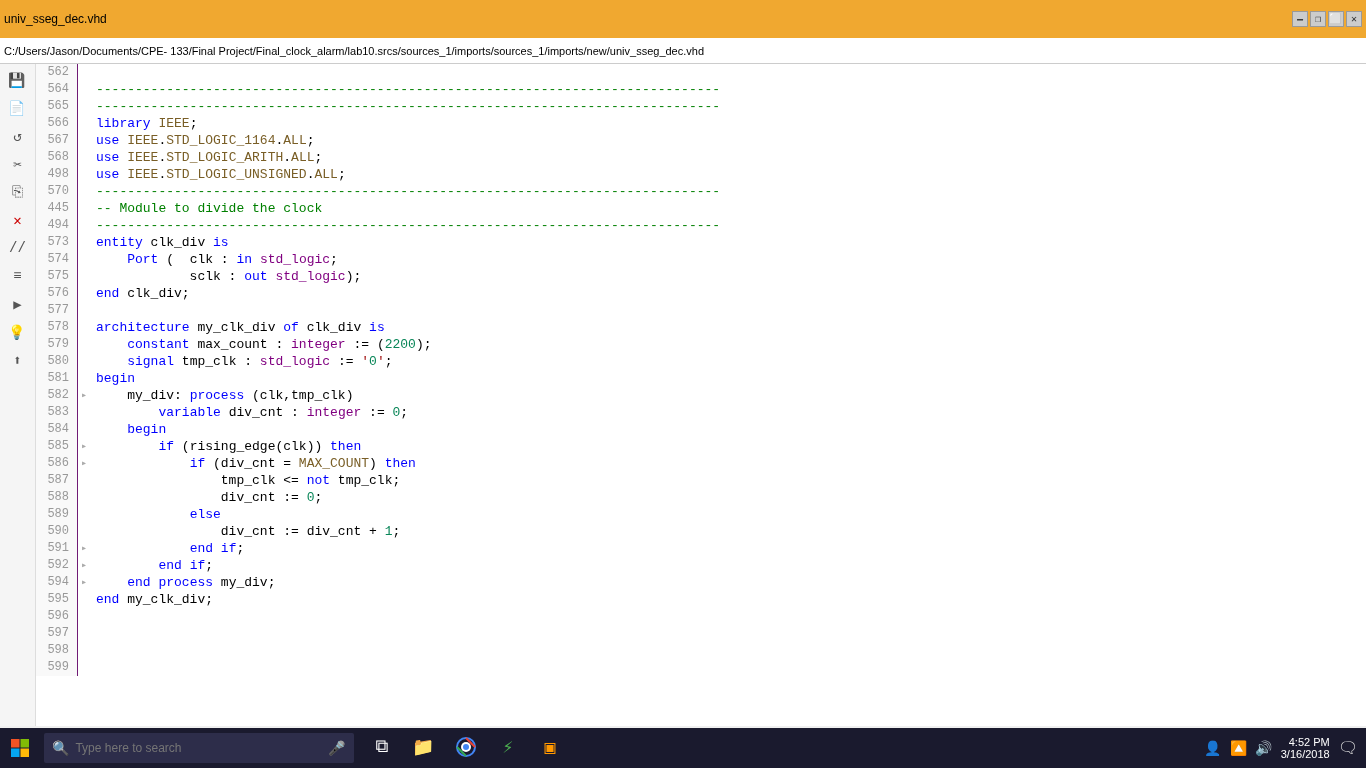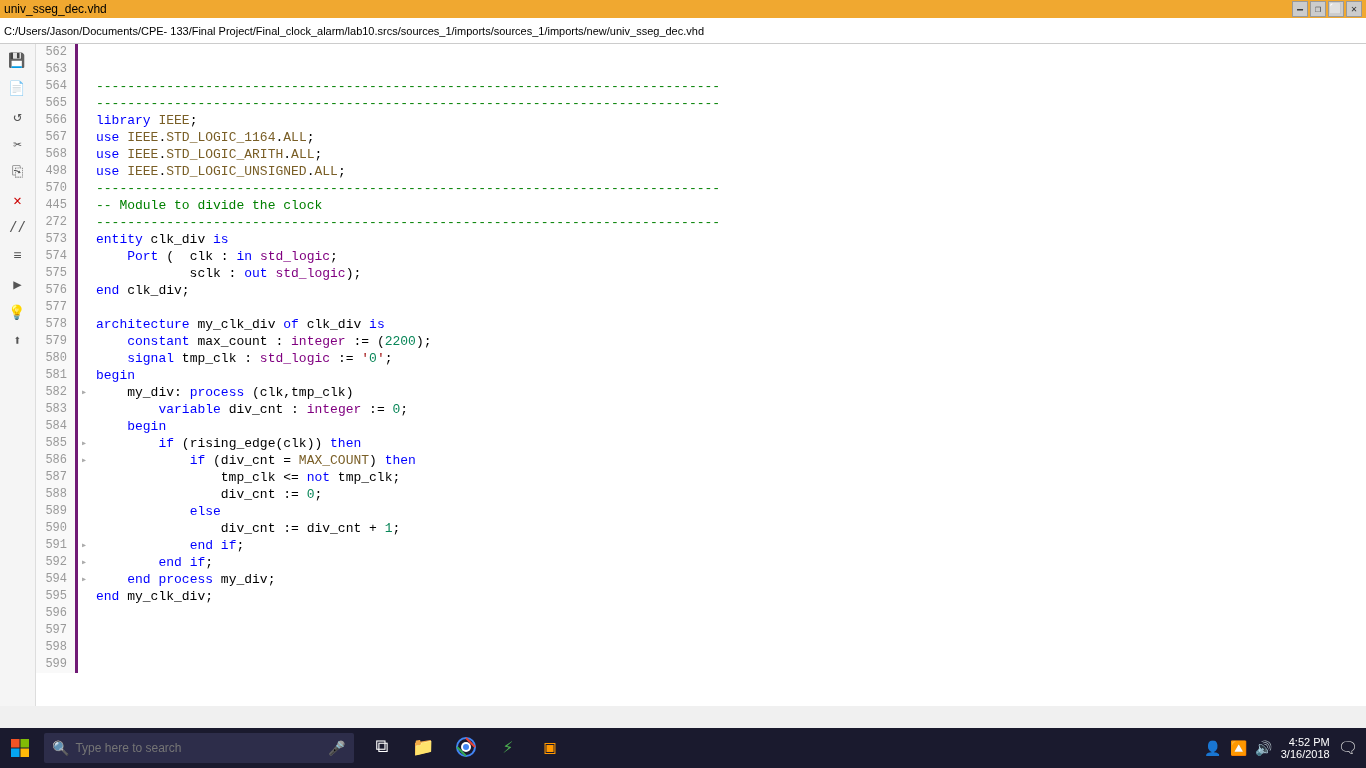--- a/index.html
+++ b/index.html
@@ -1,21 +1,21 @@
 <!DOCTYPE html>
 <html><head>
   <meta charset="utf-8">
   <style>
     * { margin: 0; padding: 0; box-sizing: border-box; }
     body { font-family: 'Consolas', 'Courier New', monospace; background: #f0f0f0; width: 1366px; height: 768px; overflow: hidden; }
 
     
     #titlebar {
       background: #f0a830;
-      height: 18px;
+      height: 38px;
       display: flex;
       align-items: center;
       justify-content: space-between;
       padding: 0 4px;
       user-select: none;
     }
     #titlebar-title {
       font-size: 12px;
       color: #000;
       font-family: 'Segoe UI', sans-serif;
@@ -102,21 +102,21 @@
       line-height: 17px;
       white-space: pre;
     }
 
     .line-number {
       min-width: 42px;
       text-align: right;
       padding-right: 8px;
       color: #999;
       background: #f9f9f9;
-      border-right: 3px solid #701a75;
+      border-right: 1px solid #701a75;
       user-select: none;
       font-size: 12px;
     }
 
     .line-fold {
       width: 12px;
       text-align: center;
       color: #aaa;
       cursor: pointer;
       font-size: 10px;
@@ -248,30 +248,29 @@
     <div class="sidebar-icon">≡</div>
     <div class="sidebar-icon">▶</div>
     <div class="sidebar-icon">💡</div>
     <div class="sidebar-icon">⬆</div>
   </div>
 
   <div id="editor-container">
     <div id="editor">
 
     <div class="code-line"><span class="line-number">562</span><span class="line-fold"></span><span class="line-content"></span></div>
-        <div class="code-line"><span class="line-number">563</span><span class="line-fold"></span><span class="line-content"></span></div>
         <div class="code-line"><span class="line-number">564</span><span class="line-fold"></span><span class="line-content"><span class="cmt">--------------------------------------------------------------------------------</span></span></div>
         <div class="code-line"><span class="line-number">565</span><span class="line-fold"></span><span class="line-content"><span class="cmt">--------------------------------------------------------------------------------</span></span></div>
         <div class="code-line"><span class="line-number">566</span><span class="line-fold"></span><span class="line-content"><span class="kw">library</span> <span class="lib">IEEE</span>;</span></div>
         <div class="code-line"><span class="line-number">567</span><span class="line-fold"></span><span class="line-content"><span class="kw">use</span> <span class="lib">IEEE</span>.<span class="lib">STD_LOGIC_1164</span>.<span class="lib">ALL</span>;</span></div>
         <div class="code-line"><span class="line-number">568</span><span class="line-fold"></span><span class="line-content"><span class="kw">use</span> <span class="lib">IEEE</span>.<span class="lib">STD_LOGIC_ARITH</span>.<span class="lib">ALL</span>;</span></div>
         <div class="code-line"><span class="line-number">498</span><span class="line-fold"></span><span class="line-content"><span class="kw">use</span> <span class="lib">IEEE</span>.<span class="lib">STD_LOGIC_UNSIGNED</span>.<span class="lib">ALL</span>;</span></div>
         <div class="code-line"><span class="line-number">570</span><span class="line-fold"></span><span class="line-content"><span class="cmt">--------------------------------------------------------------------------------</span></span></div>
         <div class="code-line"><span class="line-number">445</span><span class="line-fold"></span><span class="line-content"><span class="cmt">-- Module to divide the clock</span></span></div>
-        <div class="code-line"><span class="line-number">272</span><span class="line-fold"></span><span class="line-content"><span class="cmt">--------------------------------------------------------------------------------</span></span></div>
+        <div class="code-line"><span class="line-number">494</span><span class="line-fold"></span><span class="line-content"><span class="cmt">--------------------------------------------------------------------------------</span></span></div>
         <div class="code-line"><span class="line-number">573</span><span class="line-fold"></span><span class="line-content"><span class="kw">entity</span> clk_div <span class="kw">is</span></span></div>
         <div class="code-line"><span class="line-number">574</span><span class="line-fold"></span><span class="line-content">    <span class="kw">Port</span> (  clk : <span class="kw">in</span> <span class="kw2">std_logic</span>;</span></div>
         <div class="code-line"><span class="line-number">575</span><span class="line-fold"></span><span class="line-content">            sclk : <span class="kw">out</span> <span class="kw2">std_logic</span>);</span></div>
         <div class="code-line"><span class="line-number">576</span><span class="line-fold"></span><span class="line-content"><span class="kw">end</span> clk_div;</span></div>
         <div class="code-line"><span class="line-number">577</span><span class="line-fold"></span><span class="line-content"></span></div>
         <div class="code-line"><span class="line-number">578</span><span class="line-fold"></span><span class="line-content"><span class="kw">architecture</span> my_clk_div <span class="kw">of</span> clk_div <span class="kw">is</span></span></div>
         <div class="code-line"><span class="line-number">579</span><span class="line-fold"></span><span class="line-content">    <span class="kw">constant</span> max_count : <span class="kw2">integer</span> := (<span class="num">2200</span>);</span></div>
         <div class="code-line"><span class="line-number">580</span><span class="line-fold"></span><span class="line-content">    <span class="kw">signal</span> tmp_clk : <span class="kw2">std_logic</span> := <span class="str">'<span class="num">0</span>'</span>;</span></div>
         <div class="code-line"><span class="line-number">581</span><span class="line-fold"></span><span class="line-content"><span class="kw">begin</span></span></div>
         <div class="code-line"><span class="line-number">582</span><span class="line-fold">▸</span><span class="line-content">    my_div: <span class="kw">process</span> (clk,tmp_clk)</span></div>

